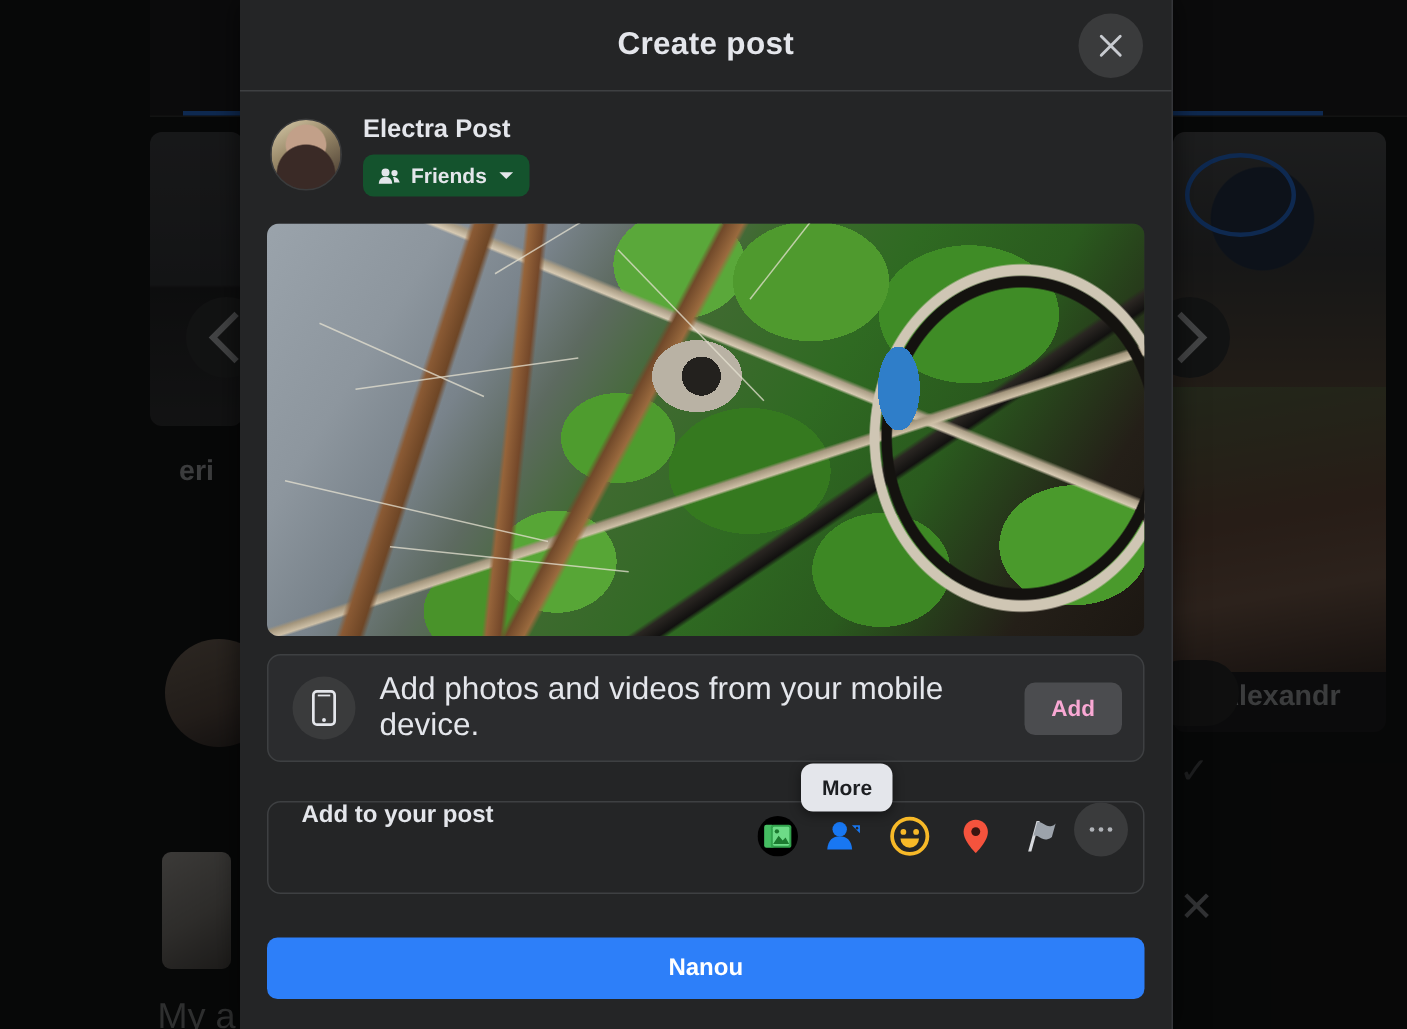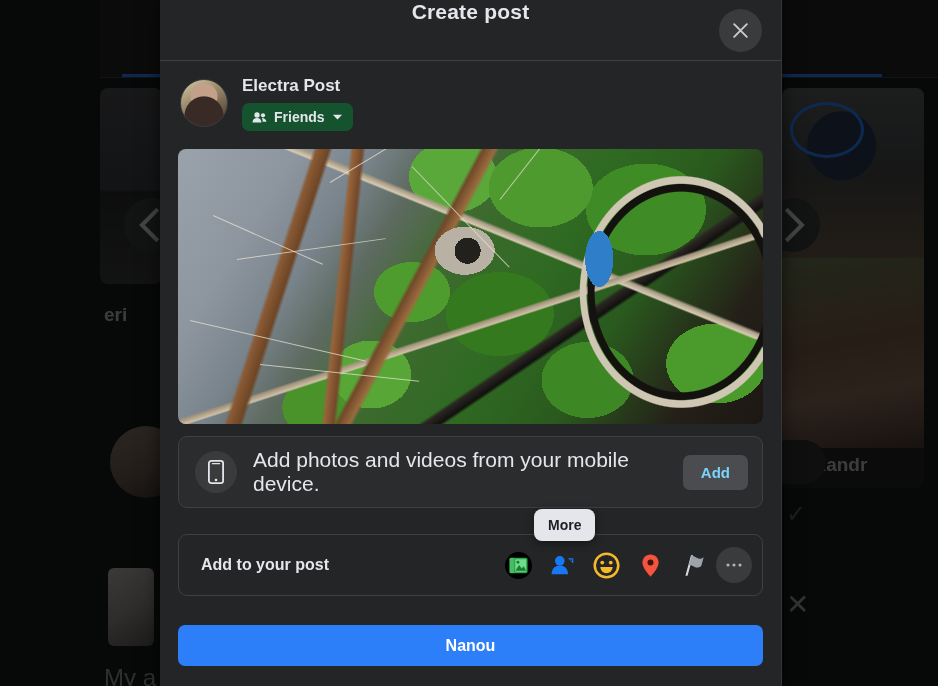--- a/index.html
+++ b/index.html
@@ -64,21 +64,21 @@
     border-radius: 50%;
     margin: 10px;
     width: 72px;
   }
   .bg-thumb-doc {
     height: 78px; margin: 12px 8px; border-radius: 6px;
     background: linear-gradient(150deg,#b8b4ae 0%,#8e8a84 55%,#5a5652 100%);
   }
   .bg-caption {
     font-size: 19px; color: #b8bbbf; padding: 6px 4px 12px 4px;
-    white-space: nowrap; overflow: hidden; font-weight: 600;
+    white-space: nowrap; overflow: hidden; font-weight: 600; text-align: center;
   }
   .bg-caption.big { font-size: 24px; color: #8e9194; font-weight: 400; }
 
   .bg-chevron {
     position: absolute; width: 54px; height: 54px; border-radius: 50%;
     background: #3a3b3c; color: #cfd2d6;
     display: flex; align-items: center; justify-content: center;
     font-size: 25px; z-index: 30;
   }
   #bg-chev-left { left: 124px; top: 198px; }
@@ -103,21 +103,21 @@
     background: #242526;
     z-index: 100;
     display: flex; flex-direction: column;
     box-shadow: 0 0 18px rgba(0,0,0,0.6);
     border-right: 1px solid #35363a;
   }
 
   #modal-header {
     position: relative; height: 61px; flex: 0 0 61px;
     border-bottom: 1px solid #3e4042;
-    display: flex; align-items: flex-start; justify-content: center;
+    display: flex; align-items: center; justify-content: center;
   }
   #modal-title {
     font-size: 21px; font-weight: bold; color: #e4e6eb; letter-spacing: 0.2px;
   }
   #close-btn {
     position: absolute; right: 19px; top: 9px;
     width: 43px; height: 43px; border-radius: 50%;
     background: #3a3b3c;
     display: flex; align-items: center; justify-content: center;
     cursor: pointer; border: none;
@@ -208,33 +208,33 @@
     padding: 0 14px 0 16px; gap: 16px;
   }
   #mobile-icon {
     width: 42px; height: 42px; border-radius: 50%; flex: 0 0 42px;
     background: #3a3b3c;
     display: flex; align-items: center; justify-content: center;
   }
   #mobile-text { flex: 1 1 auto; font-size: 21px; color: #e4e6eb; }
   #add-btn {
     background: #4b4c4f; border: none; border-radius: 7px;
-    color: #7dd3fc; font-size: 15px; font-weight: bold;
+    color: #f9a8d4; font-size: 15px; font-weight: bold;
     padding: 9px 18px; cursor: pointer;
     font-family: "Liberation Sans", sans-serif;
   }
 
   
   #addto-row {
     margin-top: 26px;
     background: #242526;
     border: 1px solid #3e4042;
     border-radius: 9px;
     height: 62px;
-    display: flex; align-items: center;
+    display: flex; align-items: flex-start;
     padding: 0 10px 0 22px;
   }
   #addto-label { font-size: 16px; font-weight: bold; color: #e4e6eb; flex: 1 1 auto; }
   .icon-btn {
     width: 44px; height: 44px; border: none; background: transparent;
     display: flex; align-items: center; justify-content: center;
     cursor: pointer; border-radius: 50%;
   }
   .icon-btn svg { width: 27px; height: 27px; display: block; }
   #more-btn-circle { background: #3a3b3c; width: 36px; height: 36px; }

